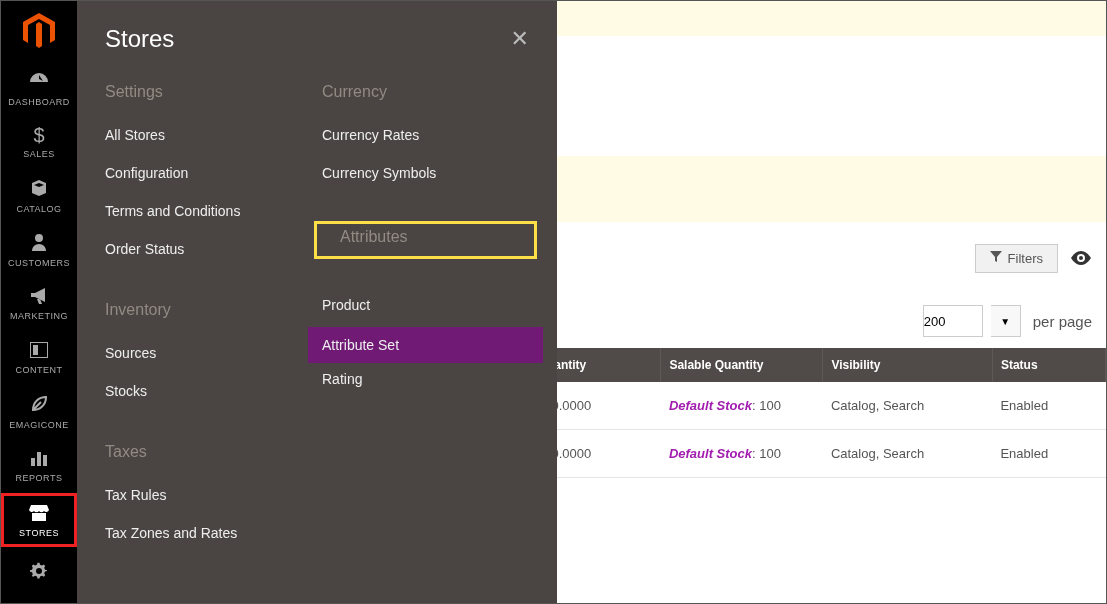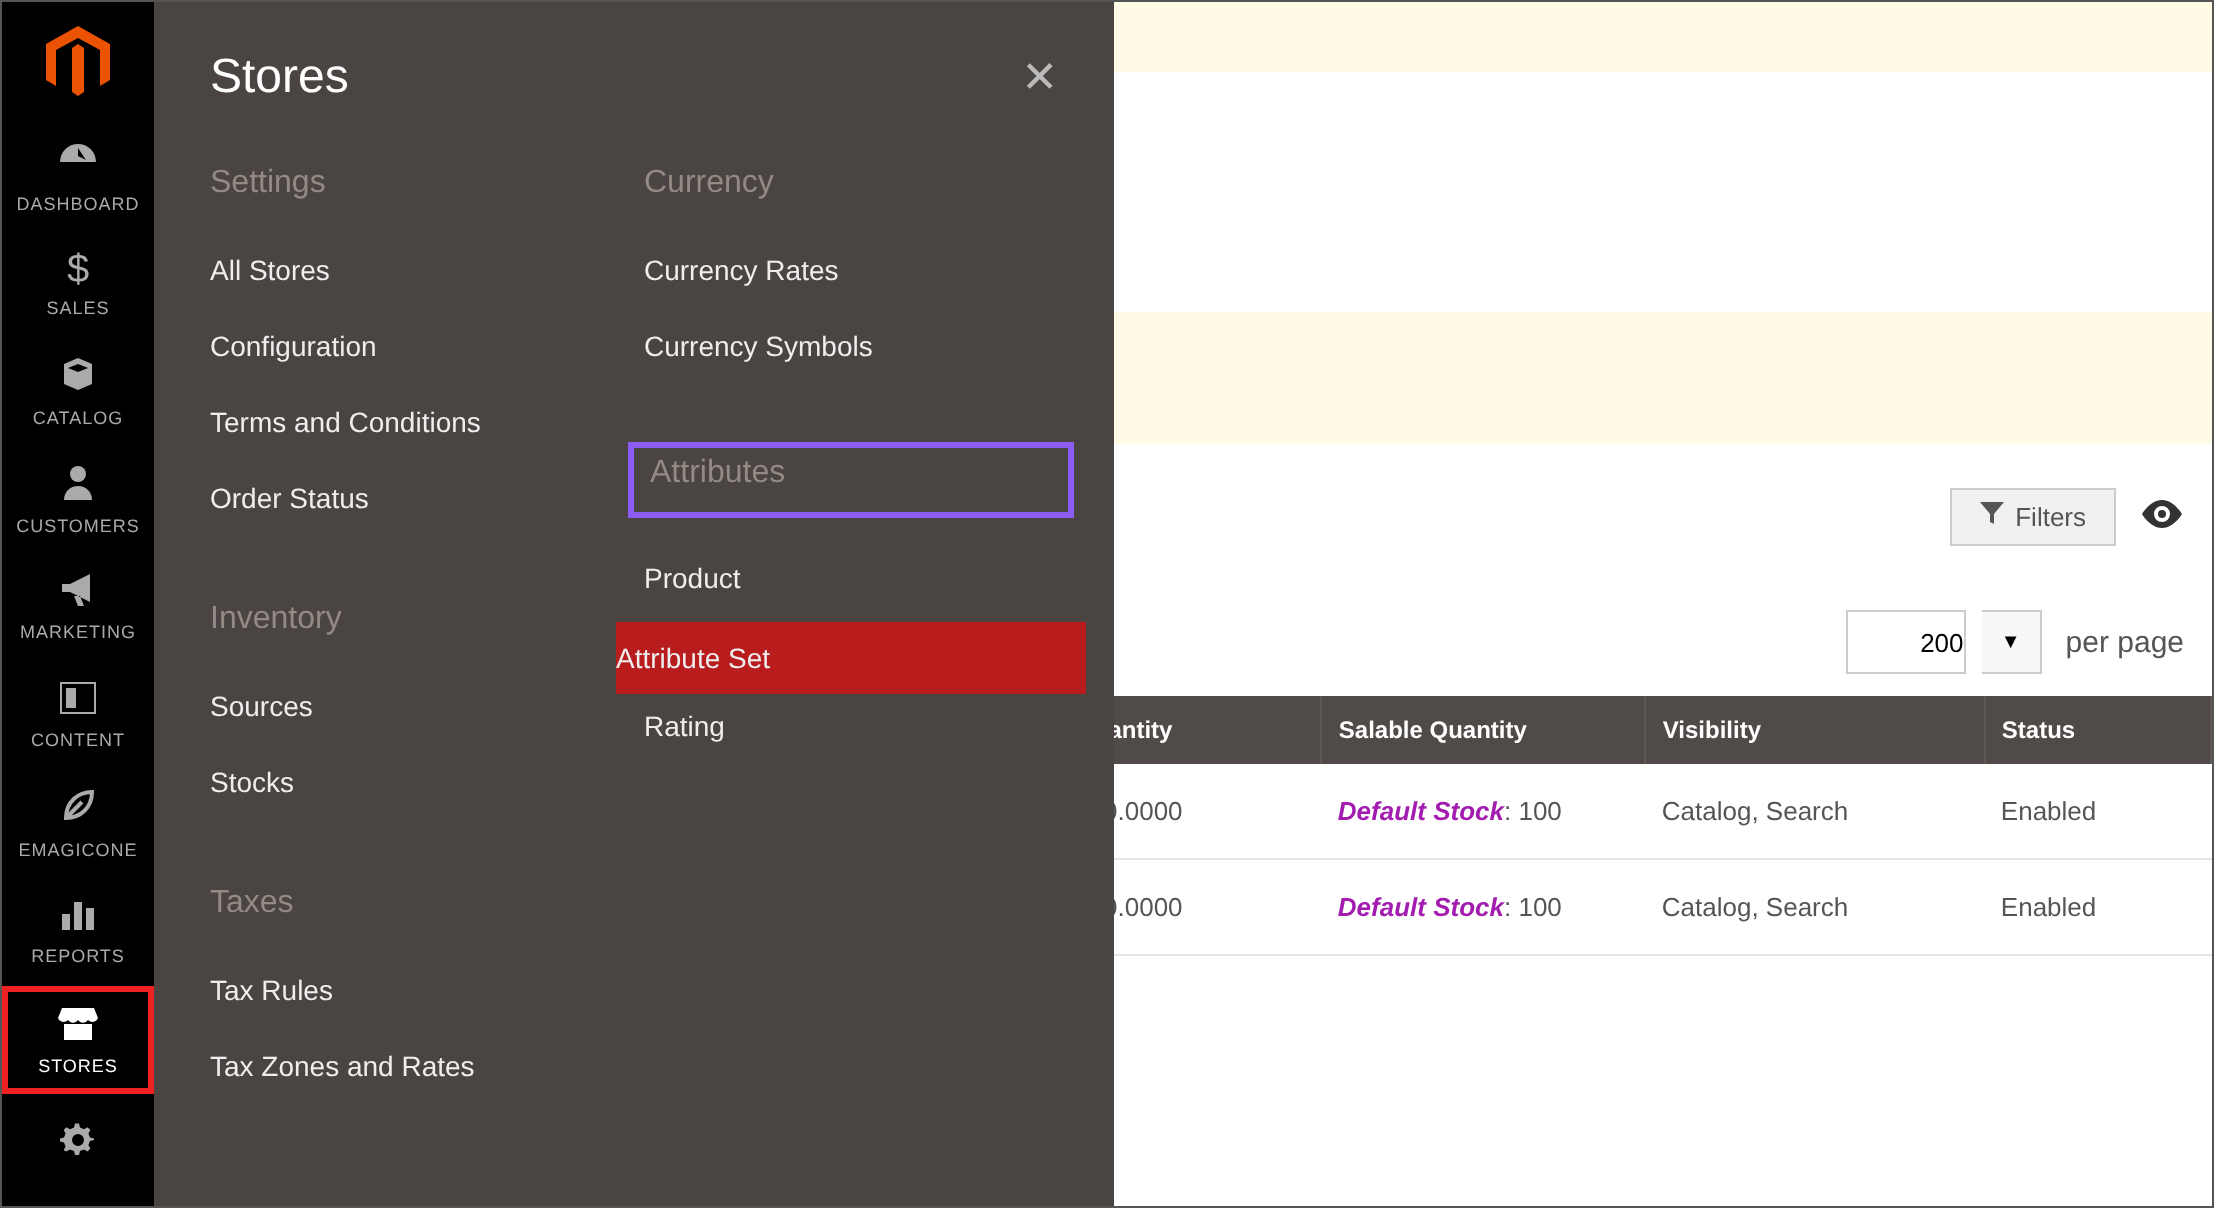--- a/index.html
+++ b/index.html
@@ -17,37 +17,37 @@
 
 .flyout { position: absolute; left: 76px; top: 0; width: 480px; height: 604px; background: #4a4542; z-index: 6; padding: 24px 28px; color: #ddd; display: flex; flex-direction: column; overflow: hidden; }
 .flyout-header { display: flex; justify-content: space-between; align-items: center; margin-bottom: 30px; }
 .flyout-title { font-size: 24px; color: #fff; font-weight: 400; }
 .close-x { font-size: 22px; color: #bbb; cursor: pointer; }
 .flyout-cols { display: flex; gap: 10px; }
 .fcol { flex: 1; }
 .fsec-title { color: #928a83; font-size: 16px; margin: 0 0 18px 0; font-weight: 400; }
 .flink { display: block; padding: 8px 0 14px 0; color: #eee; font-size: 14px; cursor: pointer; }
 .fspacer { height: 30px; }
-.flink.active { background: #b91c1c; margin: 0 -14px; padding-left: 0; padding-top: 10px; padding-bottom: 10px; }
-.highlight-box { border: 3px solid #8b5cf6; padding: 4px 8px; margin: -4px -8px 14px -8px; }
+.flink.active { background: #701a75; margin: 0 -14px; padding-left: 14px; padding-top: 10px; padding-bottom: 10px; }
+.highlight-box { border: 3px solid #fde047; padding: 4px 23px; margin: -4px -8px 30px -8px; }
 
 
 .arrow-annot { position: absolute; color: #e22; font-size: 48px; font-weight: bold; pointer-events: none; transform: rotate(28deg); }
 
 
 .page { position: absolute; left: 76px; top: 0; right: 0; height: 524px; z-index: 1; }
 .notice { background: #fffbe5; padding: 10px 20px; font-size: 13px; color: #333; }
 .notice a { color: #1979c3; text-decoration: none; }
 .band-white { height: 120px; background: #fff; }
 .band-yellow { height: 66px; background: #fffbe5; }
 .toolbar { height: 72px; display: flex; justify-content: flex-end; align-items: center; padding: 0 14px; gap: 12px; }
 .btn-filter { background: #f1f1f1; border: 1px solid #ccc; padding: 6px 14px; font-size: 13px; color: #555; display: inline-flex; align-items: center; gap: 6px; cursor: pointer; }
 .eye { font-size: 20px; color: #333; }
 .pager { height: 54px; display: flex; justify-content: flex-end; align-items: center; padding: 0 14px; gap: 8px; }
-.pager input { width: 60px; height: 32px; border: 1px solid #ccc; text-align: right; font-size: 13px; }
+.pager input { width: 60px; height: 32px; border: 1px solid #ccc; text-align: left; font-size: 13px; }
 .pager .dd { width: 30px; height: 32px; border: 1px solid #ccc; border-left: none; display: flex; align-items: center; justify-content: center; font-size: 10px; background: #f8f8f8; cursor: pointer; }
 .pager .pp { font-size: 15px; color: #555; margin-left: 4px; }
 
 
 .grid { width: 100%; border-collapse: collapse; table-layout: fixed; }
 .grid th { background: #504b48; color: #fff; font-size: 12px; font-weight: 600; text-align: left; padding: 10px 8px; border-right: 1px solid #5e5955; }
 .grid td { padding: 16px 8px; font-size: 13px; border-bottom: 1px solid #e5e5e5; color: #555; vertical-align: middle; }
 .grid td b { color: #a21caf; font-weight: 600; font-style: italic; }
 </style>
 </head>

